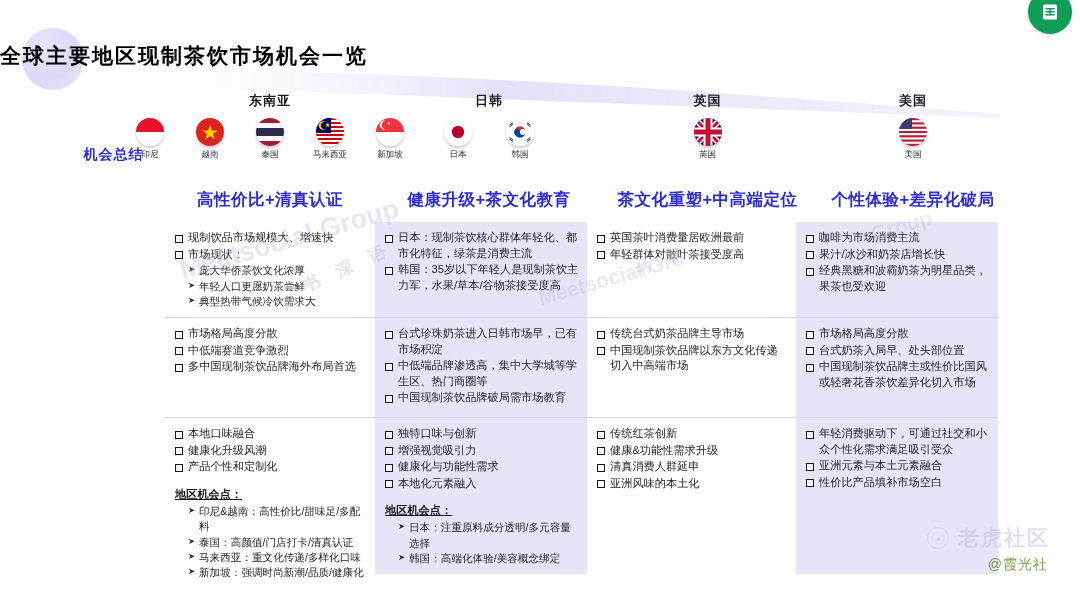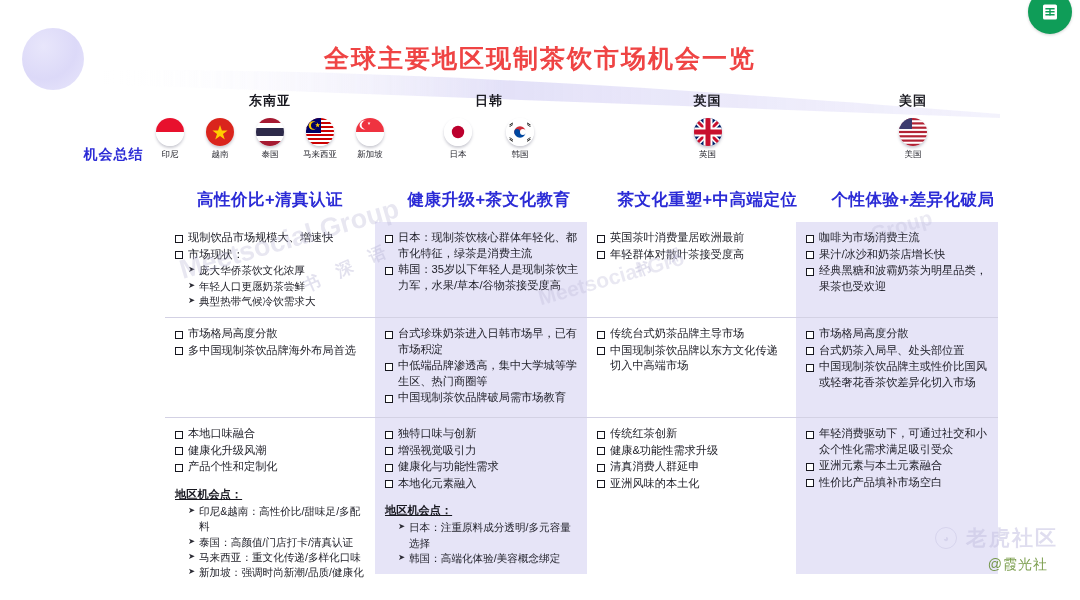--- a/index.html
+++ b/index.html
@@ -38,25 +38,24 @@
     background: #0f9d58;
     display: flex; align-items: center; justify-content: center;
     box-shadow: 0 1px 3px rgba(0,0,0,.18);
   }
   #app-icon svg { display: block; }
 
   
   #title {
     position: absolute;
     left: 0; right: 0; top: 42px;
-    text-align: center;
-    font-size: 25px;
+    font-size: 21px;
     font-weight: bold;
     letter-spacing: 2px;
-    color: #ef4444;
+    color: #000000;
   }
 
   
   
   #header-row {
     position: absolute;
     left: 165px; top: 92px; width: 849px; height: 122px;
     display: flex;
   }
   .hcol {
@@ -66,21 +65,21 @@
   .hcol.c1 { width: 210px; }
   .hcol.c2 { width: 228px; }
   .hcol.c3 { width: 209px; }
   .hcol.c4 { width: 202px; }
 
   .region-name {
     font-size: 13px; font-weight: bold; color: #1b1b22;
     letter-spacing: 1px;
     margin-bottom: 8px;
   }
-  .flag-strip { display: flex; align-items: flex-start; gap: 10px; height: 52px; }
+  .flag-strip { display: flex; align-items: flex-start; gap: 20px; height: 52px; }
   .flag-item { display: flex; flex-direction: column; align-items: center; width: 40px; }
   .flag-circle {
     width: 28px; height: 28px; border-radius: 50%;
     overflow: hidden; position: relative;
     box-shadow: 0 2px 3px rgba(60,60,90,.28);
     background: #fff;
   }
   .flag-circle svg { display:block; width: 28px; height: 28px; }
   .flag-label { font-size: 8.5px; color: #26262e; margin-top: 3px; white-space: nowrap; }
 
@@ -183,21 +182,21 @@
     user-select: none;
     white-space: nowrap;
   }
   #wm-a { left: 176px; top: 224px; font-size: 27px; transform: rotate(-16deg); opacity:.32; }
   #wm-b { left: 536px; top: 266px; font-size: 21px; transform: rotate(-16deg); opacity:.3; }
   #wm-c { left: 870px; top: 214px; font-size: 21px; transform: rotate(-16deg); opacity:.28; }
   #wm-d { left: 300px; top: 256px; font-size: 17px; transform: rotate(-24deg); opacity:.4; letter-spacing: 7px;}
   #wm-e { left: 634px; top: 252px; font-size: 15px; transform: rotate(-24deg); opacity:.4; letter-spacing: 7px;}
 
   #wm-brand {
-    position: absolute; right: 22px; top: 524px;
+    position: absolute; right: 30px; top: 524px;
     display: flex; align-items: center; gap: 9px;
     opacity: .55;
   }
   #wm-brand .wm-mark {
     width: 22px; height: 22px; border-radius: 50%;
     border: 1.6px solid #c9c6e4;
     display: flex; align-items: center; justify-content: center;
     font-size: 10px; color: #c9c6e4;
   }
   #wm-brand .wm-text { font-size: 21px; font-weight: bold; color: #c6c3e2; letter-spacing: 2px; }
@@ -425,20 +424,21 @@
           <li>果汁/冰沙和奶茶店增长快</li>
           <li>经典黑糖和波霸奶茶为明星品类，果茶也受欢迎</li>
         </ul>
       </div>
     </div>
 
     <div class="trow r2">
       <div class="cell c1 plain">
         <ul class="bul">
           <li>市场格局高度分散</li>
+          <li>中低端赛道竞争激烈</li>
           <li>多中国现制茶饮品牌海外布局首选</li>
         </ul>
       </div>
       <div class="cell c2 shaded">
         <ul class="bul">
           <li>台式珍珠奶茶进入日韩市场早，已有市场积淀</li>
           <li>中低端品牌渗透高，集中大学城等学生区、热门商圈等</li>
           <li>中国现制茶饮品牌破局需市场教育</li>
         </ul>
       </div>

